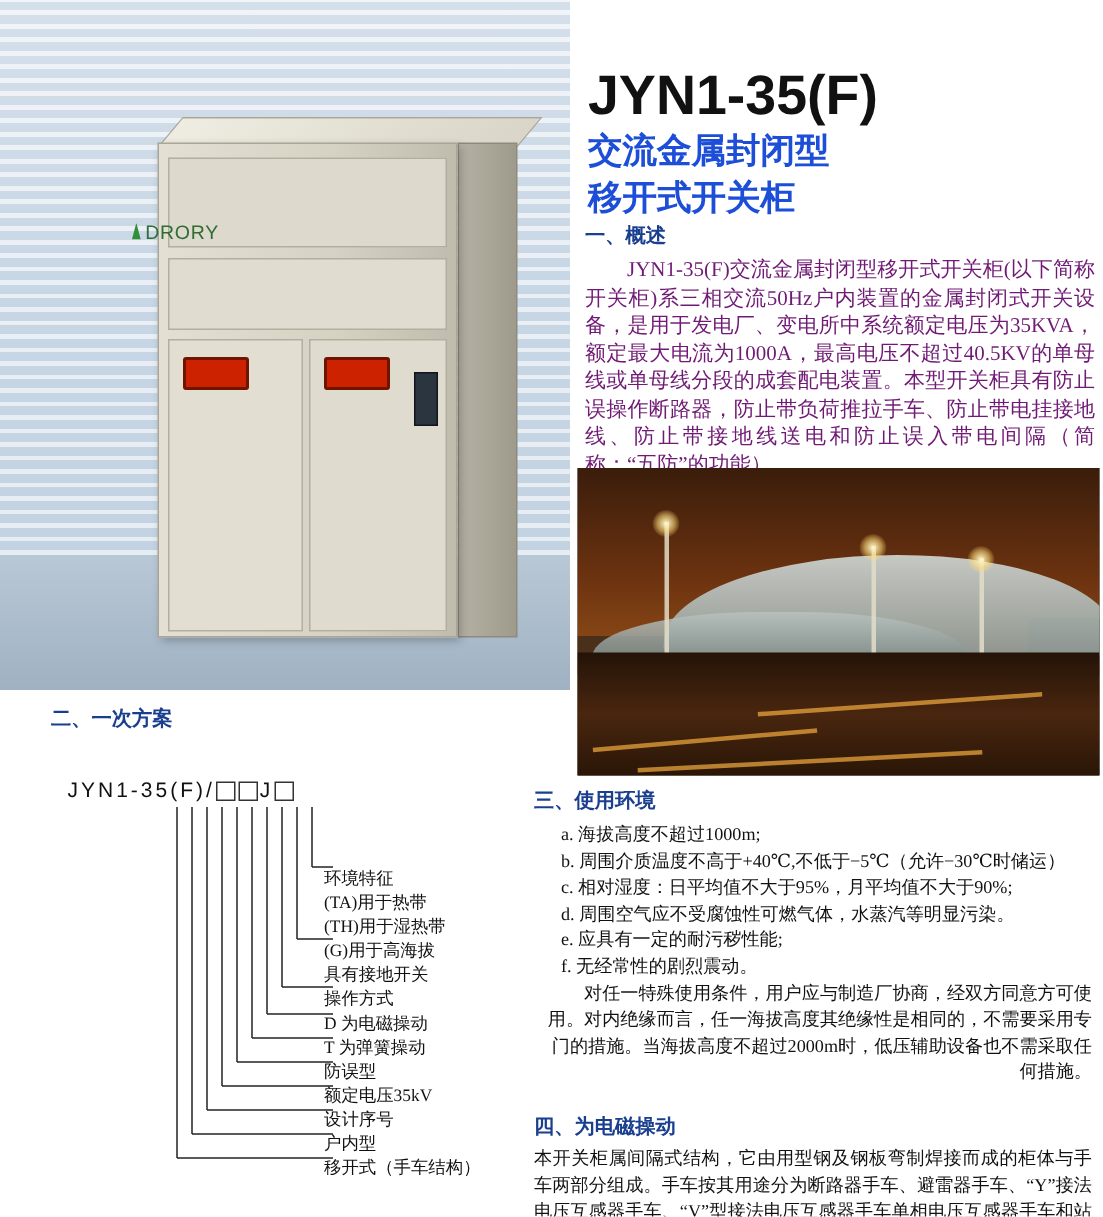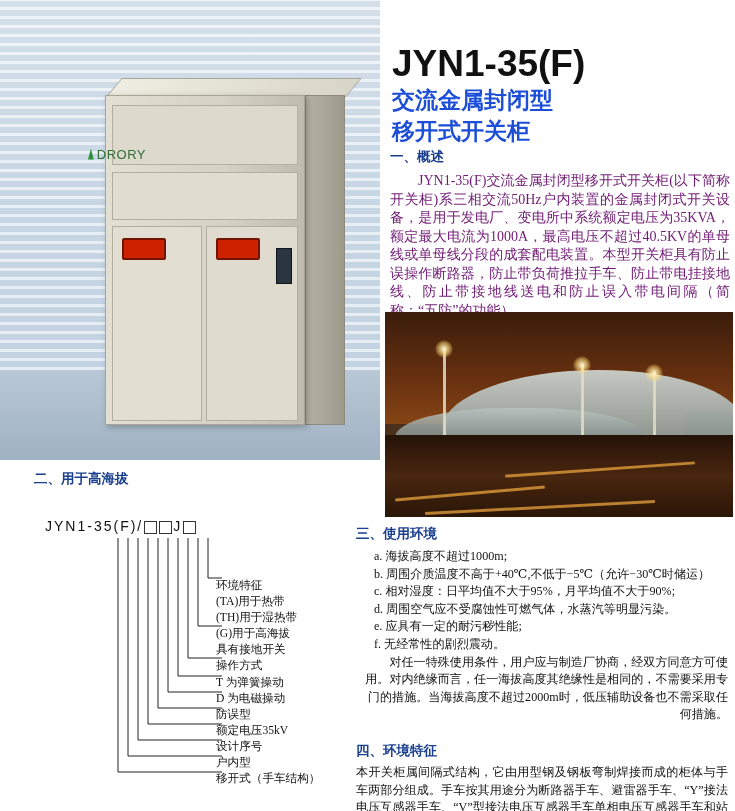--- a/index.html
+++ b/index.html
@@ -226,21 +226,21 @@
     <div class="lamp-pole" style="left:268px;top:60px;height:66px;"></div>
     <div class="lamp-glow" style="left:260px;top:52px;"></div>
 
     <div class="road"></div>
     <div class="road-line" style="left:10px;bottom:22px;width:150px;transform:rotate(-5deg);"></div>
     <div class="road-line" style="left:120px;bottom:46px;width:190px;transform:rotate(-4deg);"></div>
     <div class="road-line" style="left:40px;bottom:8px;width:230px;transform:rotate(-3deg);"></div>
   </div>
 
   <div class="sec2-wrap">
-    <div class="sec-head">二、用于高海拔</div>
+    <div class="sec-head">二、一次方案</div>
   </div>
 
   <div class="model-code">
     <span>JYN1-35(F)/</span><span class="code-box"></span><span class="code-box"></span><span>J</span><span class="code-box"></span>
   </div>
 
   <svg class="leader-svg" width="220" height="250">
     <g stroke="#222" stroke-width="1" fill="none">
       <path d="M178,8 V48"></path>
       <path d="M168,8 V96"></path>
@@ -265,22 +265,22 @@
     </g>
   </svg>
 
   <div class="legend">
     <div>环境特征</div>
     <div>(TA)用于热带</div>
     <div>(TH)用于湿热带</div>
     <div>(G)用于高海拔</div>
     <div>具有接地开关</div>
     <div>操作方式</div>
+    <div>D 为电磁操动</div>
     <div>T 为弹簧操动</div>
-    <div>D 为电磁操动</div>
     <div>防误型</div>
     <div>额定电压35kV</div>
     <div>设计序号</div>
     <div>户内型</div>
     <div>移开式（手车结构）</div>
 
   </div>
 
   <div class="sec3-wrap">
     <div class="sec-head">三、使用环境</div>
@@ -289,17 +289,17 @@
       <div class="ind">b. 周围介质温度不高于+40℃,不低于−5℃（允许−30℃时储运）</div>
       <div class="ind">c. 相对湿度：日平均值不大于95%，月平均值不大于90%;</div>
       <div class="ind">d. 周围空气应不受腐蚀性可燃气体，水蒸汽等明显污染。</div>
       <div class="ind">e. 应具有一定的耐污秽性能;</div>
       <div class="ind">f. 无经常性的剧烈震动。</div>
       <div class="p-ind">对任一特殊使用条件，用户应与制造厂协商，经双方同意方可使用。对内绝缘而言，任一海拔高度其绝缘性是相同的，不需要采用专门的措施。当海拔高度不超过2000m时，低压辅助设备也不需采取任何措施。</div>
     </div>
   </div>
 
   <div class="sec4-wrap">
-    <div class="sec-head">四、环境特征</div>
+    <div class="sec-head">四、为电磁操动</div>
     <div class="sec4-body">本开关柜属间隔式结构，它由用型钢及钢板弯制焊接而成的柜体与手车两部分组成。手车按其用途分为断路器手车、避雷器手车、“Y”接法电压互感器手车、“V”型接法电压互感器手车单相电压互感器手车和站用变压器手车等七种。</div>
   </div>
 
 </div>
 
 </body></html>

